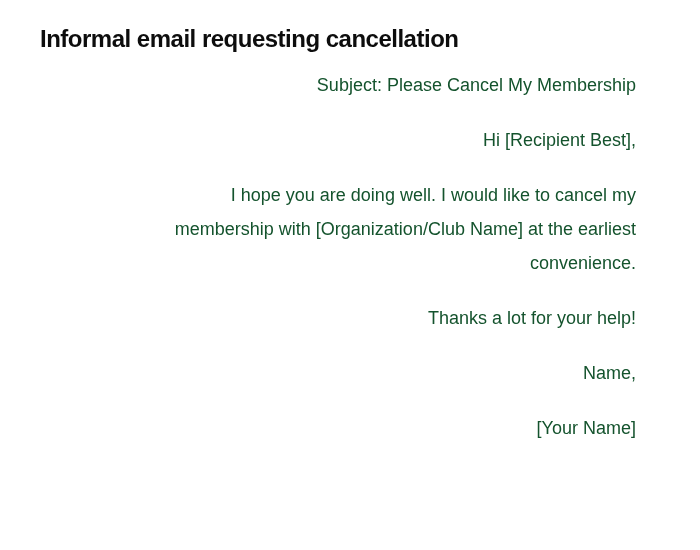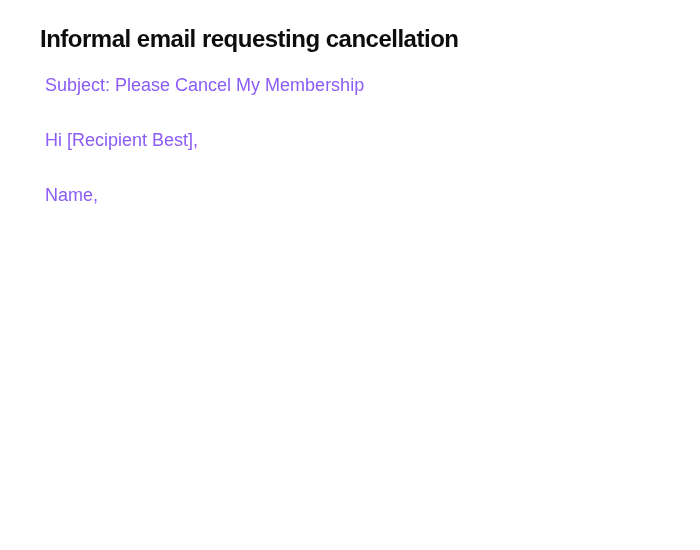--- a/index.html
+++ b/index.html
@@ -24,38 +24,44 @@
   h1.doc-heading {
     margin: 0 0 14px 0;
     font-size: 24px;
     line-height: 30px;
     font-weight: 700;
     letter-spacing: -0.5px;
     color: #0d0d0d;
     max-width: 620px;
   }
   p.doc-paragraph {
-    margin: 0 0 21px 5px;
+    margin: 0 0 21px 16px;
     font-size: 18px;
     line-height: 34px;
     font-weight: 400;
-    color: #8b5cf6;
+    color: #14532d;
     letter-spacing: 0px;
     max-width: 620px;
     white-space: pre-line;
+    text-align: right;
   }
 </style>
 </head>
 <body>
 
 <div class="page">
   <h1 class="doc-heading">Informal email requesting cancellation</h1>
 
   <p class="doc-paragraph">Subject: Please Cancel My Membership</p>
 
   <p class="doc-paragraph">Hi [Recipient Best],</p>
 
+  <p class="doc-paragraph">I hope you are doing well. I would like to cancel my
+membership with [Organization/Club Name] at the earliest
+convenience.</p>
 
 
+  <p class="doc-paragraph">Thanks a lot for your help!</p>
 
   <p class="doc-paragraph">Name,</p>
 
+  <p class="doc-paragraph">[Your Name]</p>
 </div>
 
 </body></html>

